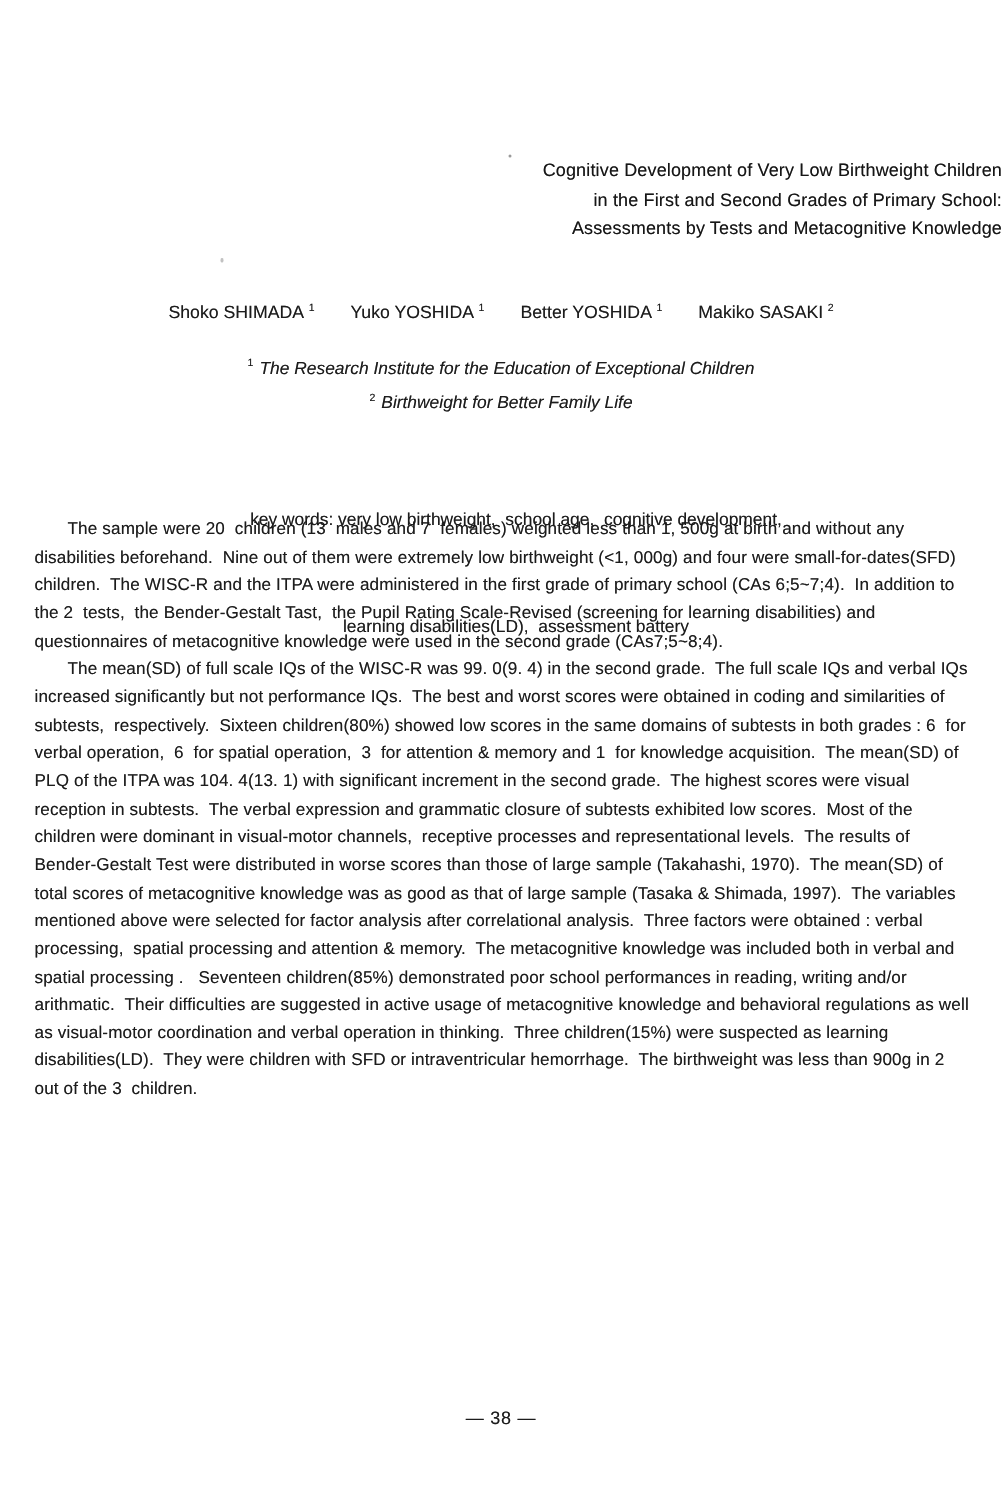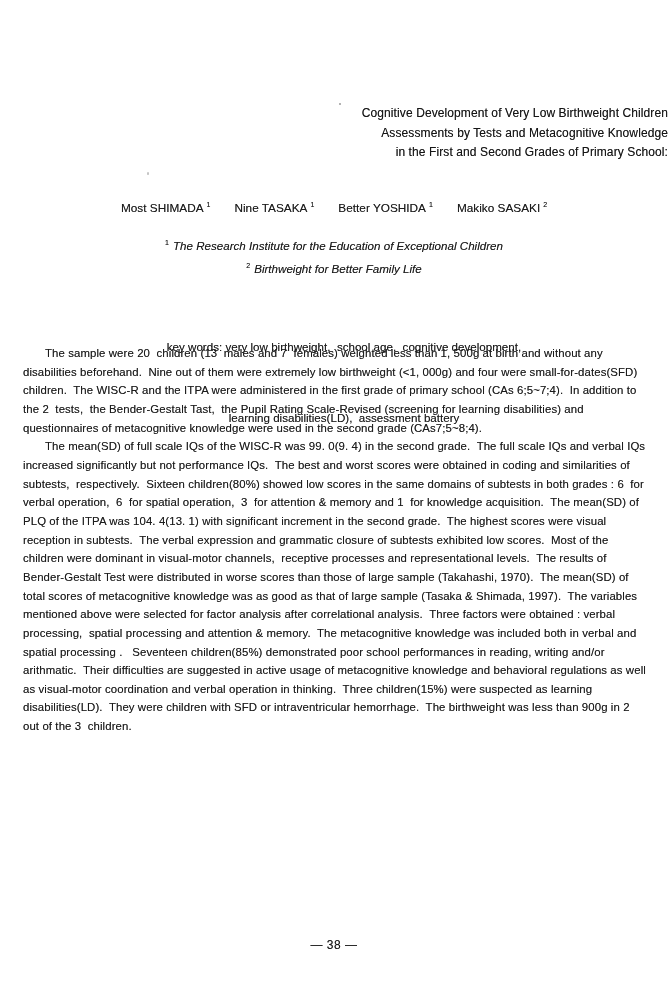--- a/index.html
+++ b/index.html
@@ -122,27 +122,27 @@
 </head>
 <body>
 
 <div class="page">
 
   <div class="artifact artifact-1"></div>
   <div class="artifact artifact-2"></div>
 
   <div class="title-block">
     <div>Cognitive Development of Very Low Birthweight Children</div>
+    <div>in the First and Second Grades of Primary School:</div>
     <div>Assessments by Tests and Metacognitive Knowledge</div>
-    <div>in the First and Second Grades of Primary School:</div>
   </div>
 
   <div class="authors-row">
-    <span class="author"><span>Most SHIMADA</span><sup>1</sup></span>
-    <span class="author"><span>Nine TASAKA</span><sup>1</sup></span>
+    <span class="author"><span>Shoko SHIMADA</span><sup>1</sup></span>
+    <span class="author"><span>Yuko YOSHIDA</span><sup>1</sup></span>
     <span class="author"><span>Better YOSHIDA</span><sup>1</sup></span>
     <span class="author"><span>Makiko SASAKI</span><sup>2</sup></span>
   </div>
 
   <div class="affiliations-block">
     <div class="affiliation-line"><sup>1</sup><span>The Research Institute for the Education of Exceptional Children</span></div>
     <div class="affiliation-line"><sup>2</sup><span>Birthweight for Better Family Life</span></div>
   </div>
 
   <div class="keywords-block">

